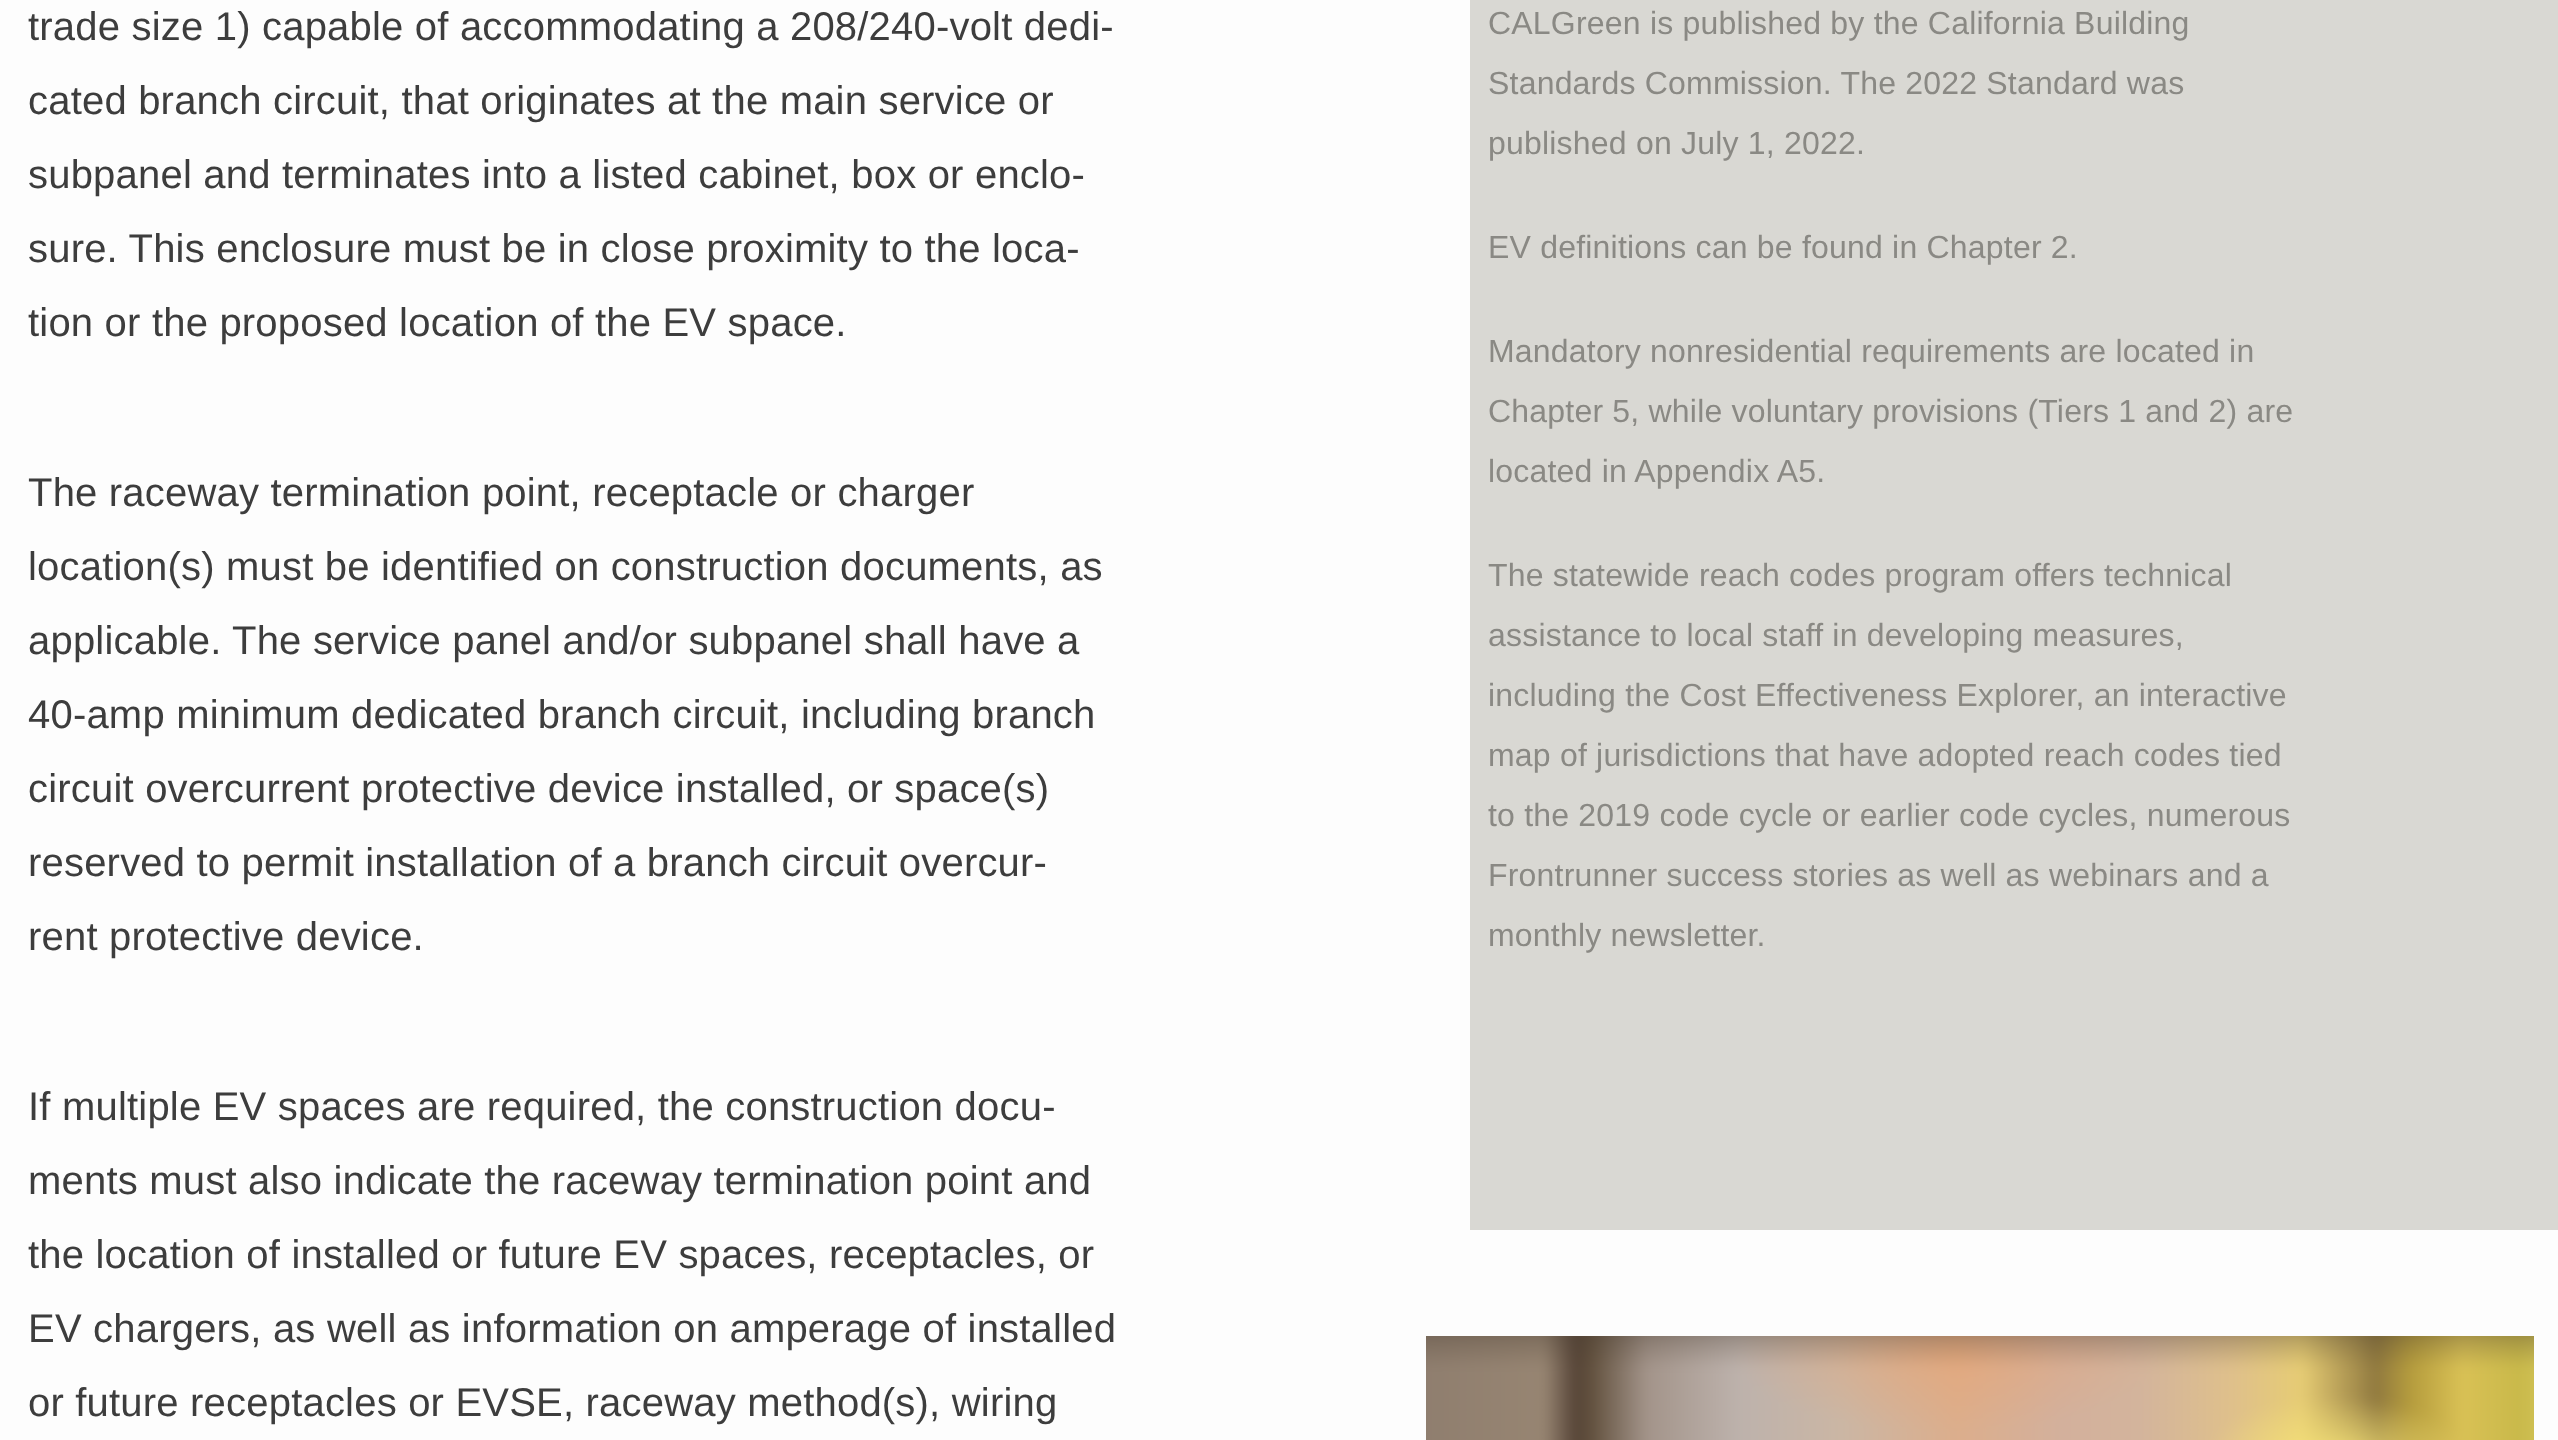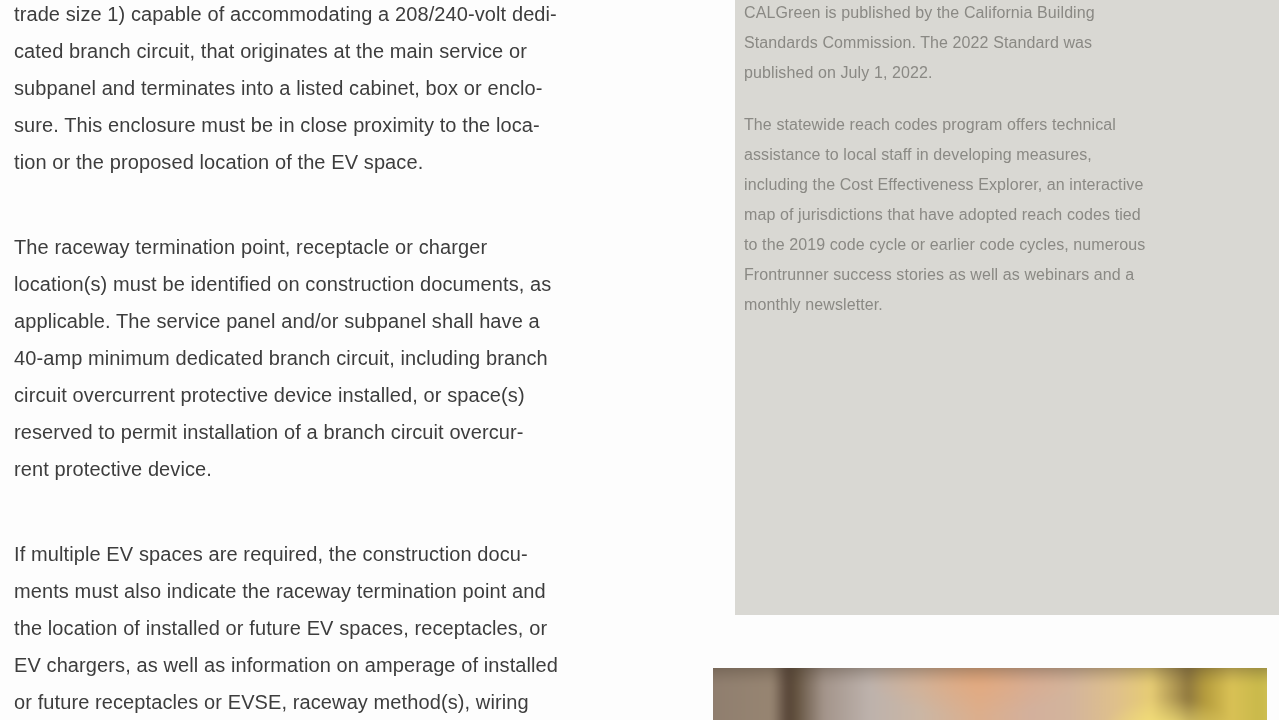--- a/index.html
+++ b/index.html
@@ -95,20 +95,24 @@
 ments must also indicate the raceway termination point and
 the location of installed or future EV spaces, receptacles, or
 EV chargers, as well as information on amperage of installed
 or future receptacles or EVSE, raceway method(s), wiring</p>
 </main>
 
 <aside class="sidebar" style="background: rgb(217, 216, 211); color: rgb(138, 137, 132);">
   <p>CALGreen is published by the California Building
 Standards Commission. The 2022 Standard was
 published on July 1, 2022.</p>
+  <p>EV definitions can be found in Chapter 2.</p>
+  <p>Mandatory nonresidential requirements are located in
+Chapter 5, while voluntary provisions (Tiers 1 and 2) are
+located in Appendix A5.</p>
   <p>The statewide reach codes program offers technical
 assistance to local staff in developing measures,
 including the Cost Effectiveness Explorer, an interactive
 map of jurisdictions that have adopted reach codes tied
 to the 2019 code cycle or earlier code cycles, numerous
 Frontrunner success stories as well as webinars and a
 monthly newsletter.</p>
 </aside>
 
 <figure class="photo" style="margin:0;">

